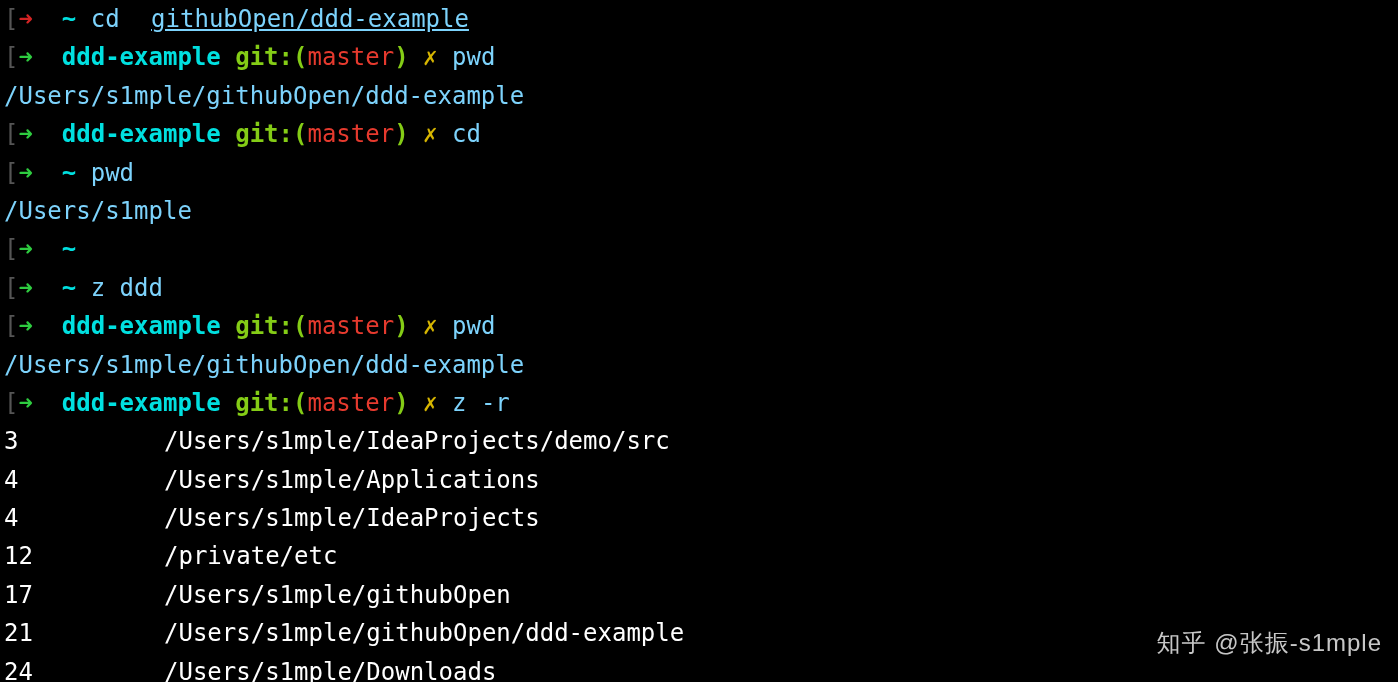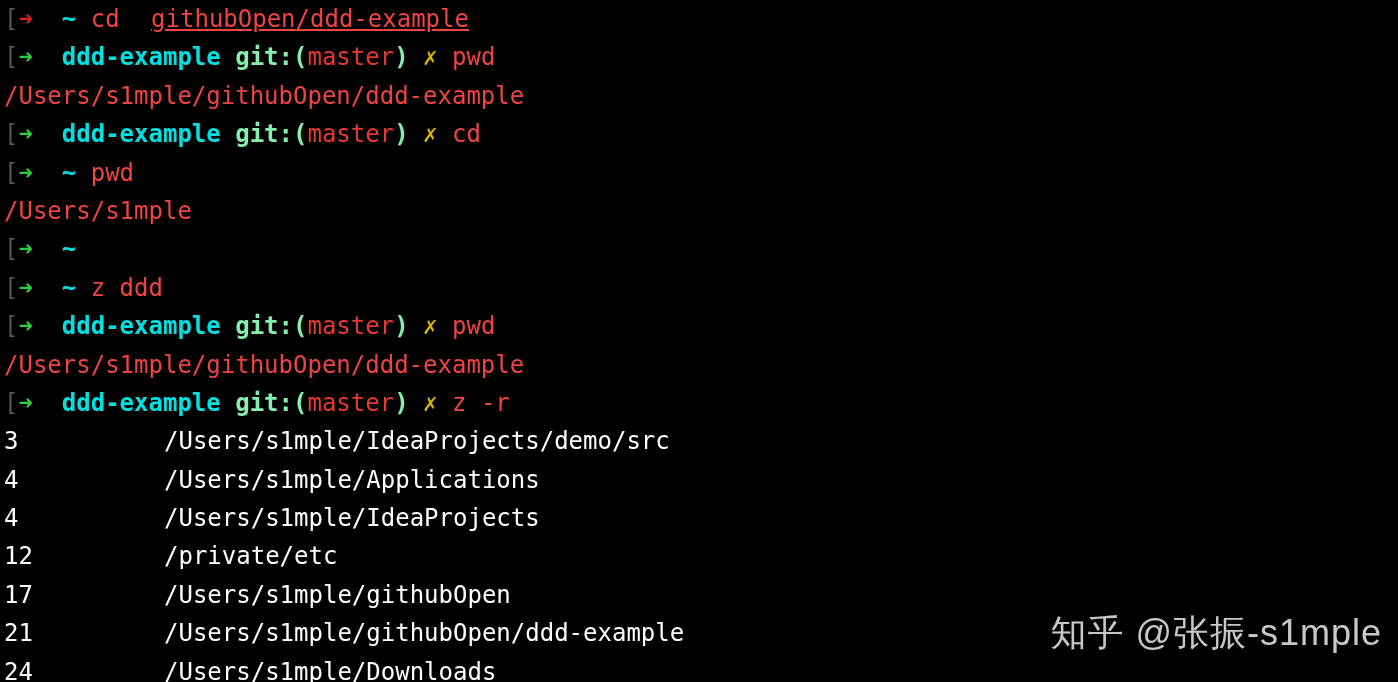--- a/index.html
+++ b/index.html
@@ -17,34 +17,34 @@
   }
   .term {
     padding: 0 4px;
     white-space: pre;
   }
   .line { display: block; }
   .bracket { color: #555; }
   .arrow { color: #d42424; font-weight: bold; }
   .arrow-green { color: #2ecc40; font-weight: bold; }
   .cyan { color: #00e0e0; font-weight: bold; }
-  .blue { color: #86efac; font-weight: bold; margin-top: 19px; }
+  .blue { color: #84cc16; font-weight: bold; margin-top: 19px; }
   .red { color: #e63a2e; font-weight: normal; }
   .yellow { color: #d6b500; font-weight: bold; }
-  .white { color: #ef4444; }
+  .white { color: #7dd3fc; }
   .underline { text-decoration: underline; margin-left: 17px; }
   .z-entry { display: flex; }
   .z-count { width: 160px; color: #fff; }
   .z-path { color: #fff; text-align: center; }
   .watermark {
     position: absolute;
     right: 16px;
     bottom: 20px;
     font-family: "PingFang SC", "Microsoft YaHei", sans-serif;
-    font-size: 36px;
+    font-size: 24px;
     color: rgba(255,255,255,0.78);
     letter-spacing: 1px;
     pointer-events: none;
   }
 </style>
 </head>
 <body>
 
 <div class="term" id="terminal"><div class="line"><span class="bracket">[</span><span class="arrow">➜</span><span class="white">  </span><span class="cyan">~</span><span class="white"> </span><span class="white">cd </span><span class="white underline">githubOpen/ddd-example</span></div><div class="line"><span class="bracket">[</span><span class="arrow-green">➜</span><span class="white">  </span><span class="cyan">ddd-example</span><span class="white"> </span><span class="blue">git:(</span><span class="red">master</span><span class="blue">)</span><span class="white"> </span><span class="yellow">✗</span><span class="white"> </span><span class="white">pwd</span></div><div class="line"><span class="white">/Users/s1mple/githubOpen/ddd-example</span></div><div class="line"><span class="bracket">[</span><span class="arrow-green">➜</span><span class="white">  </span><span class="cyan">ddd-example</span><span class="white"> </span><span class="blue">git:(</span><span class="red">master</span><span class="blue">)</span><span class="white"> </span><span class="yellow">✗</span><span class="white"> </span><span class="white">cd</span></div><div class="line"><span class="bracket">[</span><span class="arrow-green">➜</span><span class="white">  </span><span class="cyan">~</span><span class="white"> </span><span class="white">pwd</span></div><div class="line"><span class="white">/Users/s1mple</span></div><div class="line"><span class="bracket">[</span><span class="arrow-green">➜</span><span class="white">  </span><span class="cyan">~</span><span class="white"> </span><span class="white"></span></div><div class="line"><span class="bracket">[</span><span class="arrow-green">➜</span><span class="white">  </span><span class="cyan">~</span><span class="white"> </span><span class="white">z ddd</span></div><div class="line"><span class="bracket">[</span><span class="arrow-green">➜</span><span class="white">  </span><span class="cyan">ddd-example</span><span class="white"> </span><span class="blue">git:(</span><span class="red">master</span><span class="blue">)</span><span class="white"> </span><span class="yellow">✗</span><span class="white"> </span><span class="white">pwd</span></div><div class="line"><span class="white">/Users/s1mple/githubOpen/ddd-example</span></div><div class="line"><span class="bracket">[</span><span class="arrow-green">➜</span><span class="white">  </span><span class="cyan">ddd-example</span><span class="white"> </span><span class="blue">git:(</span><span class="red">master</span><span class="blue">)</span><span class="white"> </span><span class="yellow">✗</span><span class="white"> </span><span class="white">z -r</span></div><div class="line z-entry"><span class="z-count">3</span><span class="z-path">/Users/s1mple/IdeaProjects/demo/src</span></div><div class="line z-entry"><span class="z-count">4</span><span class="z-path">/Users/s1mple/Applications</span></div><div class="line z-entry"><span class="z-count">4</span><span class="z-path">/Users/s1mple/IdeaProjects</span></div><div class="line z-entry"><span class="z-count">12</span><span class="z-path">/private/etc</span></div><div class="line z-entry"><span class="z-count">17</span><span class="z-path">/Users/s1mple/githubOpen</span></div><div class="line z-entry"><span class="z-count">21</span><span class="z-path">/Users/s1mple/githubOpen/ddd-example</span></div><div class="line z-entry"><span class="z-count">24</span><span class="z-path">/Users/s1mple/Downloads</span></div></div>
 <div class="watermark">知乎 @张振-s1mple</div>

